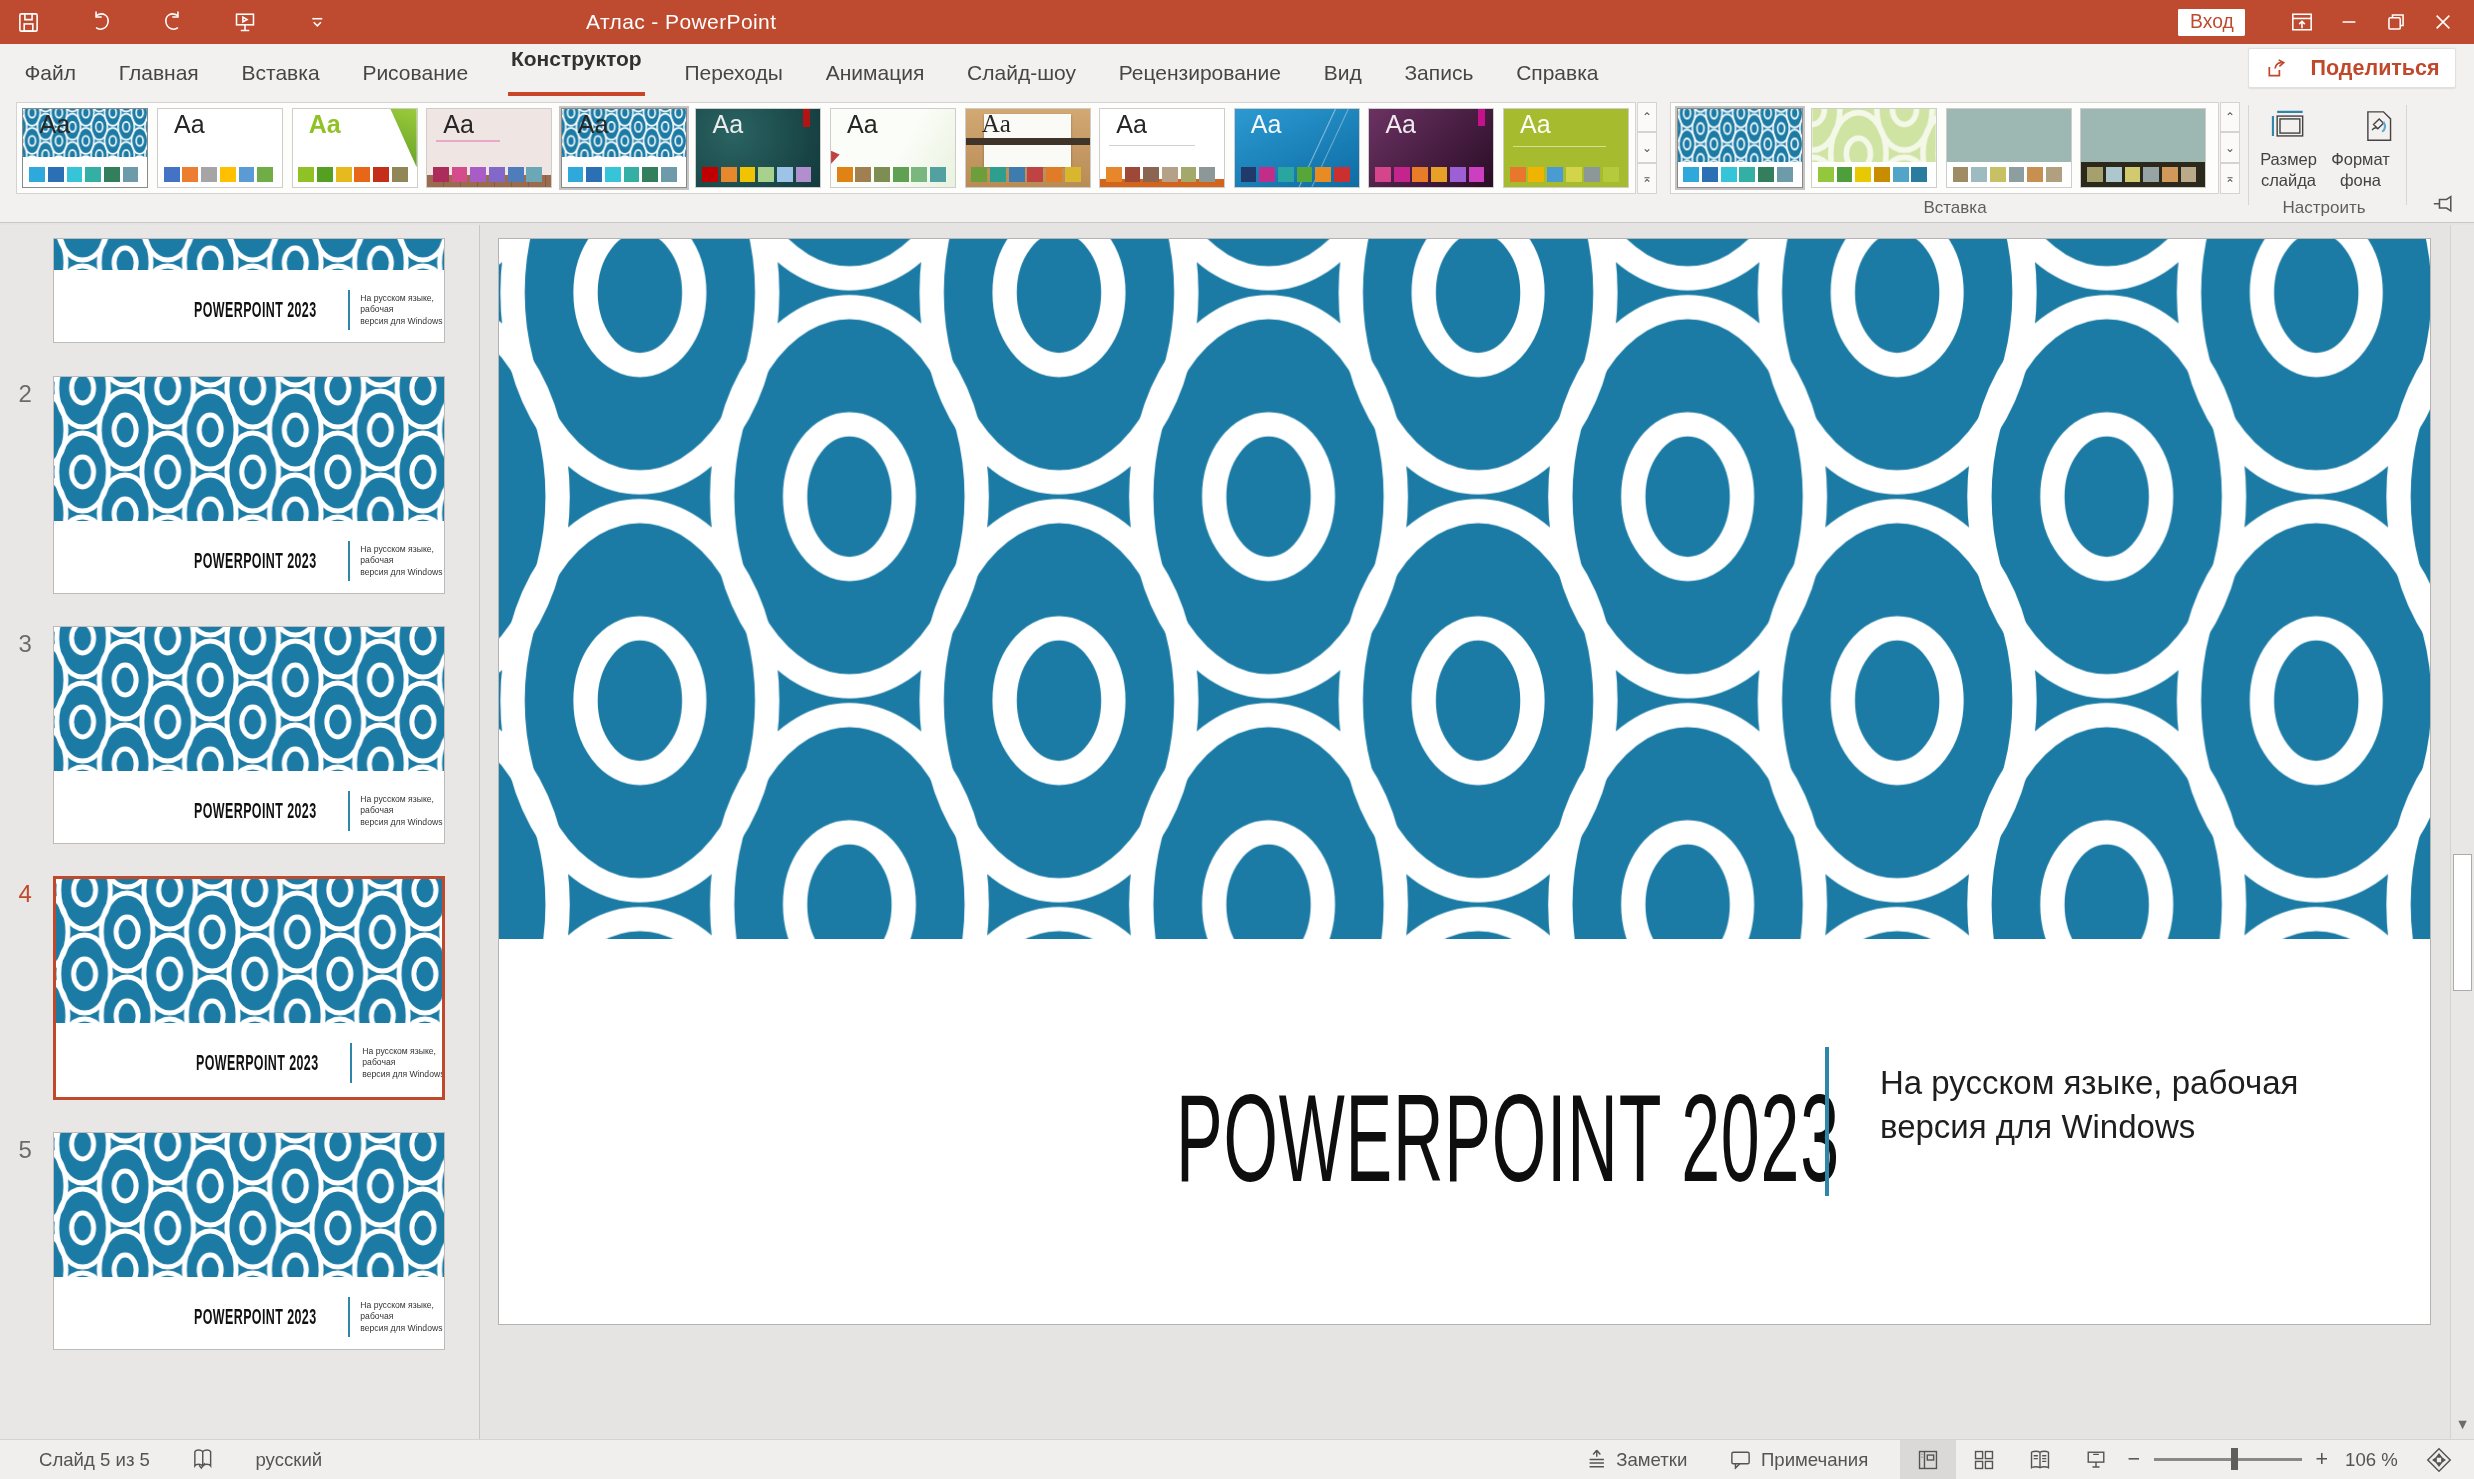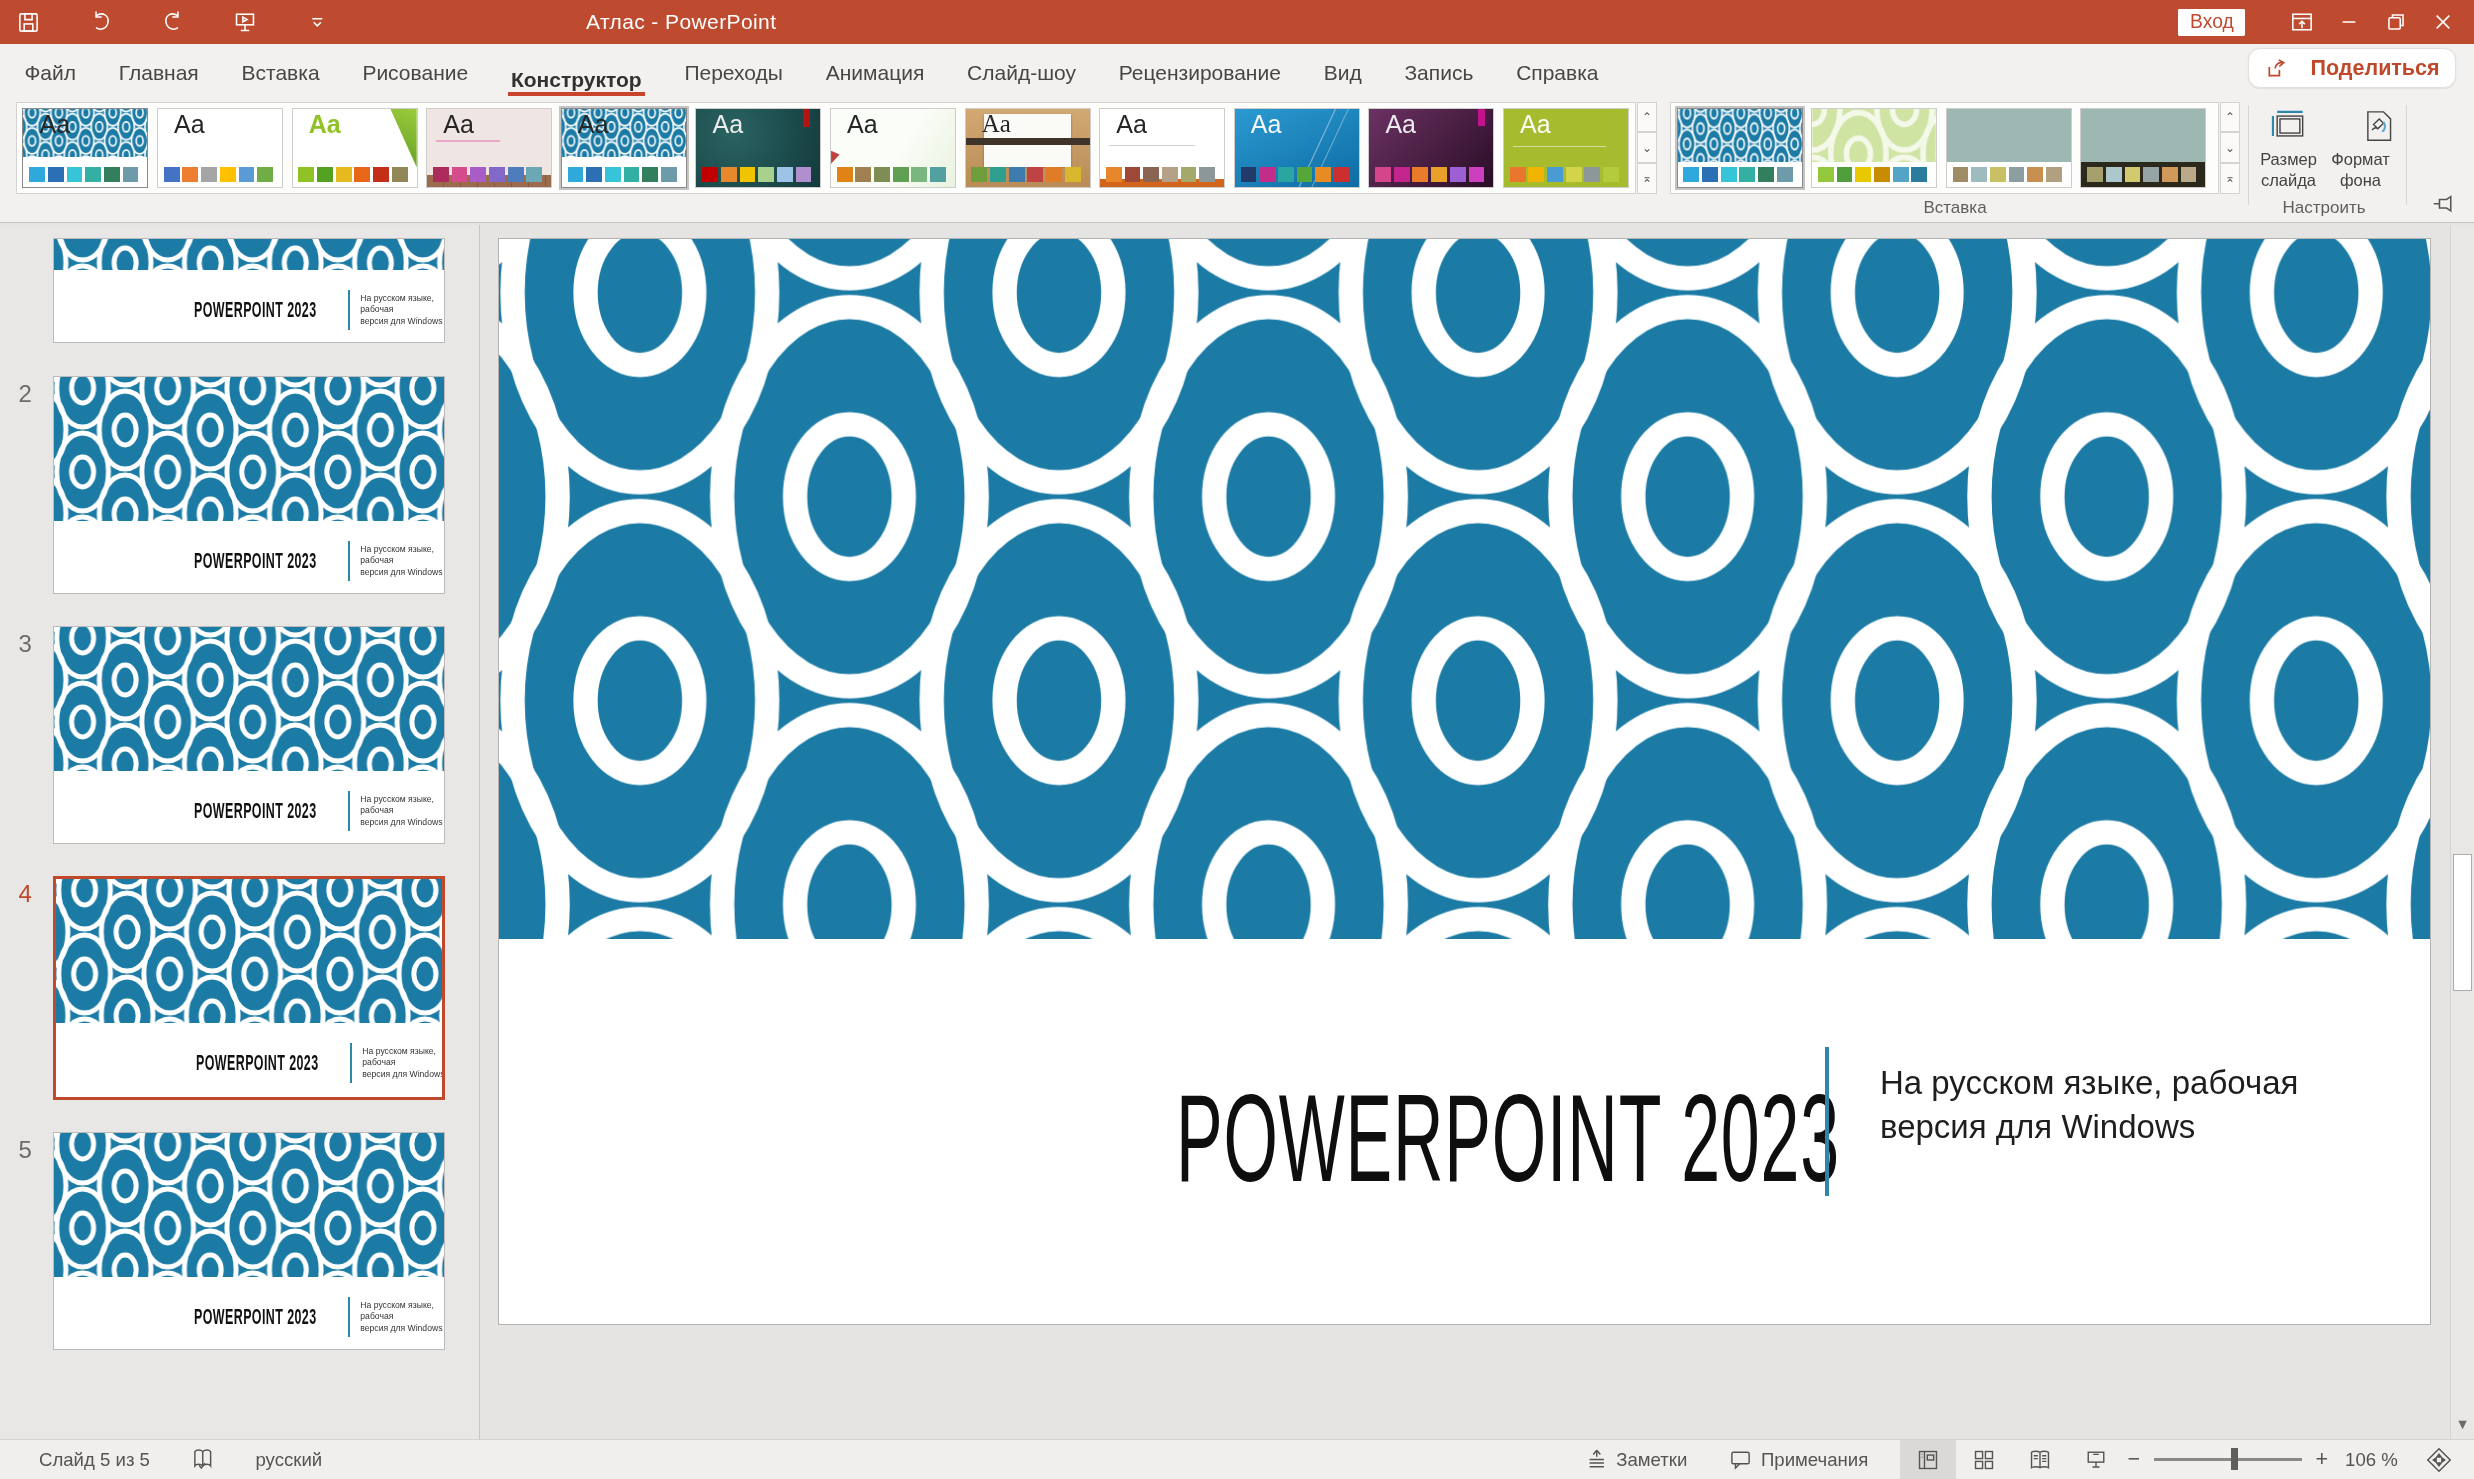--- a/index.html
+++ b/index.html
@@ -20,23 +20,23 @@
   .tb-right { position:absolute; right:8.6px; top:0; height:44px; display:flex; align-items:center; }
   .signin-btn { width:67px; height:27px; background:#fff; color:#BE4B30; font-size:19.3px; border-radius:1.4px;
     display:flex; align-items:center; justify-content:center; margin-right:33px; cursor:pointer; }
   .winbtn { width:47px; height:44px; display:flex; align-items:center; justify-content:center; cursor:pointer; }
   .winbtn svg { stroke:#fff; fill:none; stroke-width:2.2; }
 
   
   .menubar { position:relative; height:52px; background:#F3F1EF; display:flex; align-items:flex-end;
     padding-left:21.5px; gap:37px; }
   .mtab { font-size:21px; color:#484644; padding:0 2.9px 11.5px 2.9px; cursor:pointer; white-space:nowrap; }
-  .mtab.active { color:#33302E; font-weight:bold; padding-bottom:0; border-bottom:4.3px solid #C8442B; }
+  .mtab.active { color:#33302E; font-weight:bold; padding-bottom:21px; border-bottom:4.3px solid #C8442B; }
   .share-btn { position:absolute; right:18.6px; top:4.3px; height:40px; padding:0 15.8px; background:#fff;
-    border:0.7px solid #E2E0DE; border-radius:12px; display:flex; align-items:center; gap:23px;
+    border:0.7px solid #E2E0DE; border-radius:2px; display:flex; align-items:center; gap:23px;
     color:#C0492C; font-size:21.5px; font-weight:bold; cursor:pointer; box-shadow:0 0.7px 1.4px rgba(0,0,0,.08); }
   .share-btn svg { stroke:#C0492C; fill:none; stroke-width:2.4; }
 
   
   .ribbon { position:relative; height:127px; background:#F3F1EF; border-bottom:1.4px solid #C9C7C5; }
   .gallery { position:absolute; top:5.7px; background:#FDFDFC; border:0.7px solid #D5D3D1; display:flex;
     align-items:center; gap:8.6px; padding:4.3px 5.7px; }
   .gallery.themes { left:15.8px; width:1620px; height:92px; overflow:hidden; }
   .gallery.variants { left:1670px; width:549px; height:92px; }
   .gcard { position:relative; width:126px; height:80px; background:#fff; border:0.7px solid #CFCDCB;

